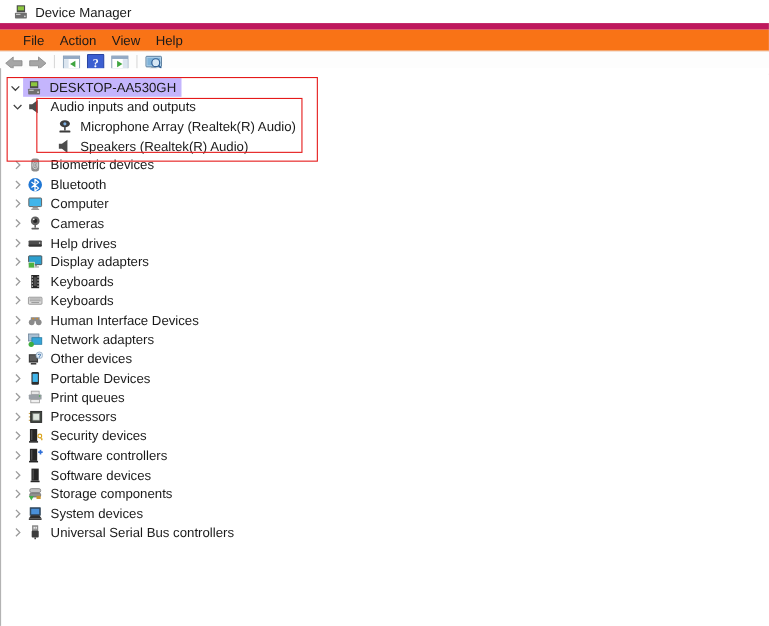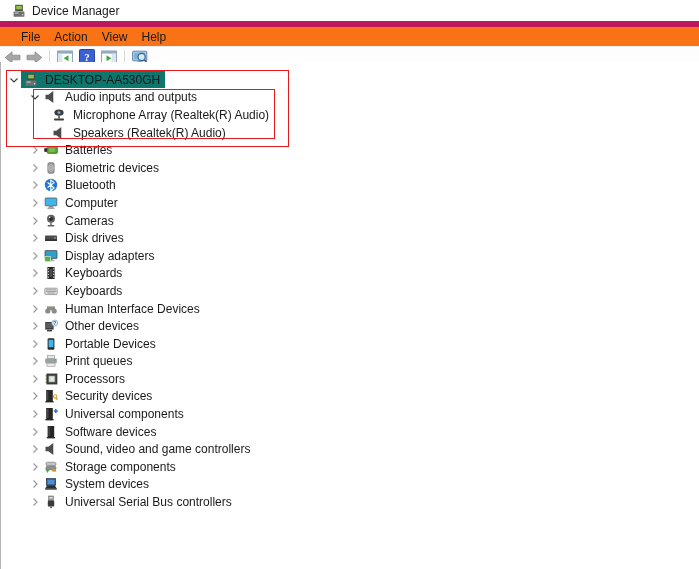--- a/index.html
+++ b/index.html
@@ -10,25 +10,25 @@
   .menubar{height:19px;display:flex;align-items:flex-end;padding-left:14px;
            border-bottom:1px solid #f0f0f0;background:#f97316;}
   .mi{padding:2px 7px;cursor:default;}
   .toolbar{height:20px;display:flex;align-items:center;padding-left:1px;
            border-bottom:1px solid #a6a6a6;background:#fdfdfd;}
   .tbtn{width:22px;height:18px;display:flex;align-items:center;justify-content:center;}
   .tsep{width:1px;height:15px;background:#d9d9d9;margin:0 4px;}
   .tree{position:absolute;top:62px;left:0;right:0;bottom:0;border-left:1px solid #b3b3b3;
         padding-top:9px;background:#fff;}
   .row{height:17.6px;display:flex;align-items:center;white-space:nowrap;}
-  .l0{padding-left:6px}.l1{padding-left:27px}.l2{padding-left:35px}
+  .l0{padding-left:6px}.l1{padding-left:8px}.l2{padding-left:35px}
   .tw{width:14px;height:14px;display:flex;align-items:center;justify-content:center;flex:none;}
   .ic{width:15px;height:15px;display:flex;align-items:center;justify-content:center;flex:none;margin:0 4px 0 1px;}
   .lbl{padding:0 3px;}
-  .sel{display:flex;align-items:center;background:#0f766e;padding:1px 2px 1px 1px;}
+  .sel{display:flex;align-items:center;background:#c4b5fd;padding:1px 2px 1px 1px;}
   .ann{position:absolute;border:1.5px solid #e51a1a;box-sizing:border-box;pointer-events:none;}
   .ann-outer{left:6px;top:70px;width:283px;height:77px;}
   .ann-inner{left:33px;top:89px;width:242px;height:50px;}
   svg{display:block}
 </style>
 </head>
 <body>
 
 <div class="win">
 
@@ -163,35 +163,20 @@
     <div class="row l2">
       <span class="tw"></span>
       <span class="ic">
           <svg width="14" height="14" viewBox="0 0 14 14">
             <path d="M1.5 4.7h2.8L9.3 1v12L4.3 9.3H1.5z" fill="#4d4d4d"></path>
           </svg>
         </span>
       <span class="lbl">Speakers (Realtek(R) Audio)</span>
     </div>
 
-    <div class="row l1">
-      <span class="tw">
-          <svg width="14" height="14" viewBox="0 0 14 14">
-            <path d="M5.5 3.5L9 7l-3.5 3.5" stroke="#9b9b9b" stroke-width="1.2" fill="none"></path>
-          </svg>
-        </span>
-      <span class="ic">
-          <svg width="14" height="14" viewBox="0 0 14 14">
-            <rect x="0.3" y="5.2" width="3.2" height="3.6" fill="#222"></rect>
-            <rect x="3.2" y="3.6" width="10.2" height="6.8" rx="1.2" fill="#5aa33a" stroke="#33691e" stroke-width=".7"></rect>
-            <rect x="5.2" y="5.2" width="5.6" height="3.6" fill="#79c050"></rect>
-          </svg>
-        </span>
-      <span class="lbl">Batteries</span>
-    </div>
 
     <div class="row l1">
       <span class="tw">
           <svg width="14" height="14" viewBox="0 0 14 14">
             <path d="M5.5 3.5L9 7l-3.5 3.5" stroke="#9b9b9b" stroke-width="1.2" fill="none"></path>
           </svg>
         </span>
       <span class="ic">
           <svg width="14" height="14" viewBox="0 0 14 14">
             <rect x="3.4" y="1.2" width="7.2" height="11.6" rx="2.2" fill="#8c8c8c"></rect>
@@ -257,21 +242,21 @@
             <path d="M5.5 3.5L9 7l-3.5 3.5" stroke="#9b9b9b" stroke-width="1.2" fill="none"></path>
           </svg>
         </span>
       <span class="ic">
           <svg width="14" height="14" viewBox="0 0 14 14">
             <rect x="1" y="4.6" width="12" height="5.4" rx=".8" fill="#4c4c4c"></rect>
             <rect x="1" y="8.2" width="12" height="1.8" rx=".6" fill="#333"></rect>
             <circle cx="11" cy="7" r=".7" fill="#ddd"></circle>
           </svg>
         </span>
-      <span class="lbl">Disk drives</span>
+      <span class="lbl">Help drives</span>
     </div>
 
     <div class="row l1">
       <span class="tw">
           <svg width="14" height="14" viewBox="0 0 14 14">
             <path d="M5.5 3.5L9 7l-3.5 3.5" stroke="#9b9b9b" stroke-width="1.2" fill="none"></path>
           </svg>
         </span>
       <span class="ic">
           <svg width="14" height="14" viewBox="0 0 14 14">
@@ -341,20 +326,35 @@
             <circle cx="10.2" cy="9" r="2.6" fill="#8a8a8a"></circle>
             <circle cx="5.2" cy="5.6" r=".8" fill="#d08a2a"></circle>
             <circle cx="8.8" cy="5.6" r=".8" fill="#d08a2a"></circle>
           </svg>
         </span>
       <span class="lbl">Human Interface Devices</span>
     </div>
 
 
 
+    <div class="row l1">
+      <span class="tw">
+          <svg width="14" height="14" viewBox="0 0 14 14">
+            <path d="M5.5 3.5L9 7l-3.5 3.5" stroke="#9b9b9b" stroke-width="1.2" fill="none"></path>
+          </svg>
+        </span>
+      <span class="ic">
+          <svg width="14" height="14" viewBox="0 0 14 14">
+            <rect x="1" y="1.6" width="9.4" height="6.4" fill="#a9bfd2" stroke="#6a8196" stroke-width=".7"></rect>
+            <rect x="4" y="5" width="9" height="6" fill="#35a4d8" stroke="#23789f" stroke-width=".7"></rect>
+            <circle cx="3.4" cy="11" r="2.4" fill="#3fae3f"></circle>
+          </svg>
+        </span>
+      <span class="lbl">Network adapters</span>
+    </div>
 
     <div class="row l1">
       <span class="tw">
           <svg width="14" height="14" viewBox="0 0 14 14">
             <path d="M5.5 3.5L9 7l-3.5 3.5" stroke="#9b9b9b" stroke-width="1.2" fill="none"></path>
           </svg>
         </span>
       <span class="ic">
           <svg width="14" height="14" viewBox="0 0 14 14">
             <rect x="1.2" y="3" width="8.4" height="7.6" fill="#3c3c3c"></rect>
@@ -445,52 +445,39 @@
         </span>
       <span class="ic">
           <svg width="14" height="14" viewBox="0 0 14 14">
             <rect x="2.2" y="1" width="6.6" height="11" fill="#262626"></rect>
             <rect x="3.2" y="2" width="1.2" height="9" fill="#4f4f4f"></rect>
             <rect x="1.4" y="12" width="8.2" height="1.4" fill="#262626"></rect>
             <rect x="9.7" y="3.3" width="4.2" height="1.5" fill="#2f6fd8"></rect>
             <rect x="11.05" y="1.95" width="1.5" height="4.2" fill="#2f6fd8"></rect>
           </svg>
         </span>
-      <span class="lbl">Universal components</span>
+      <span class="lbl">Software controllers</span>
     </div>
 
     <div class="row l1">
       <span class="tw">
           <svg width="14" height="14" viewBox="0 0 14 14">
             <path d="M5.5 3.5L9 7l-3.5 3.5" stroke="#9b9b9b" stroke-width="1.2" fill="none"></path>
           </svg>
         </span>
       <span class="ic">
           <svg width="14" height="14" viewBox="0 0 14 14">
             <rect x="3.6" y="1" width="6.6" height="11" fill="#262626"></rect>
             <rect x="4.6" y="2" width="1.2" height="9" fill="#4f4f4f"></rect>
             <rect x="2.8" y="12" width="8.2" height="1.4" fill="#262626"></rect>
           </svg>
         </span>
       <span class="lbl">Software devices</span>
     </div>
 
-    <div class="row l1">
-      <span class="tw">
-          <svg width="14" height="14" viewBox="0 0 14 14">
-            <path d="M5.5 3.5L9 7l-3.5 3.5" stroke="#9b9b9b" stroke-width="1.2" fill="none"></path>
-          </svg>
-        </span>
-      <span class="ic">
-          <svg width="14" height="14" viewBox="0 0 14 14">
-            <path d="M1.5 4.7h2.8L9.3 1v12L4.3 9.3H1.5z" fill="#4d4d4d"></path>
-          </svg>
-        </span>
-      <span class="lbl">Sound, video and game controllers</span>
-    </div>
 
     <div class="row l1">
       <span class="tw">
           <svg width="14" height="14" viewBox="0 0 14 14">
             <path d="M5.5 3.5L9 7l-3.5 3.5" stroke="#9b9b9b" stroke-width="1.2" fill="none"></path>
           </svg>
         </span>
       <span class="ic">
           <svg width="14" height="14" viewBox="0 0 14 14">
             <rect x="2" y="2.2" width="10" height="3.6" rx="1.6" fill="#c2c2c2" stroke="#7d7d7d" stroke-width=".7"></rect>

